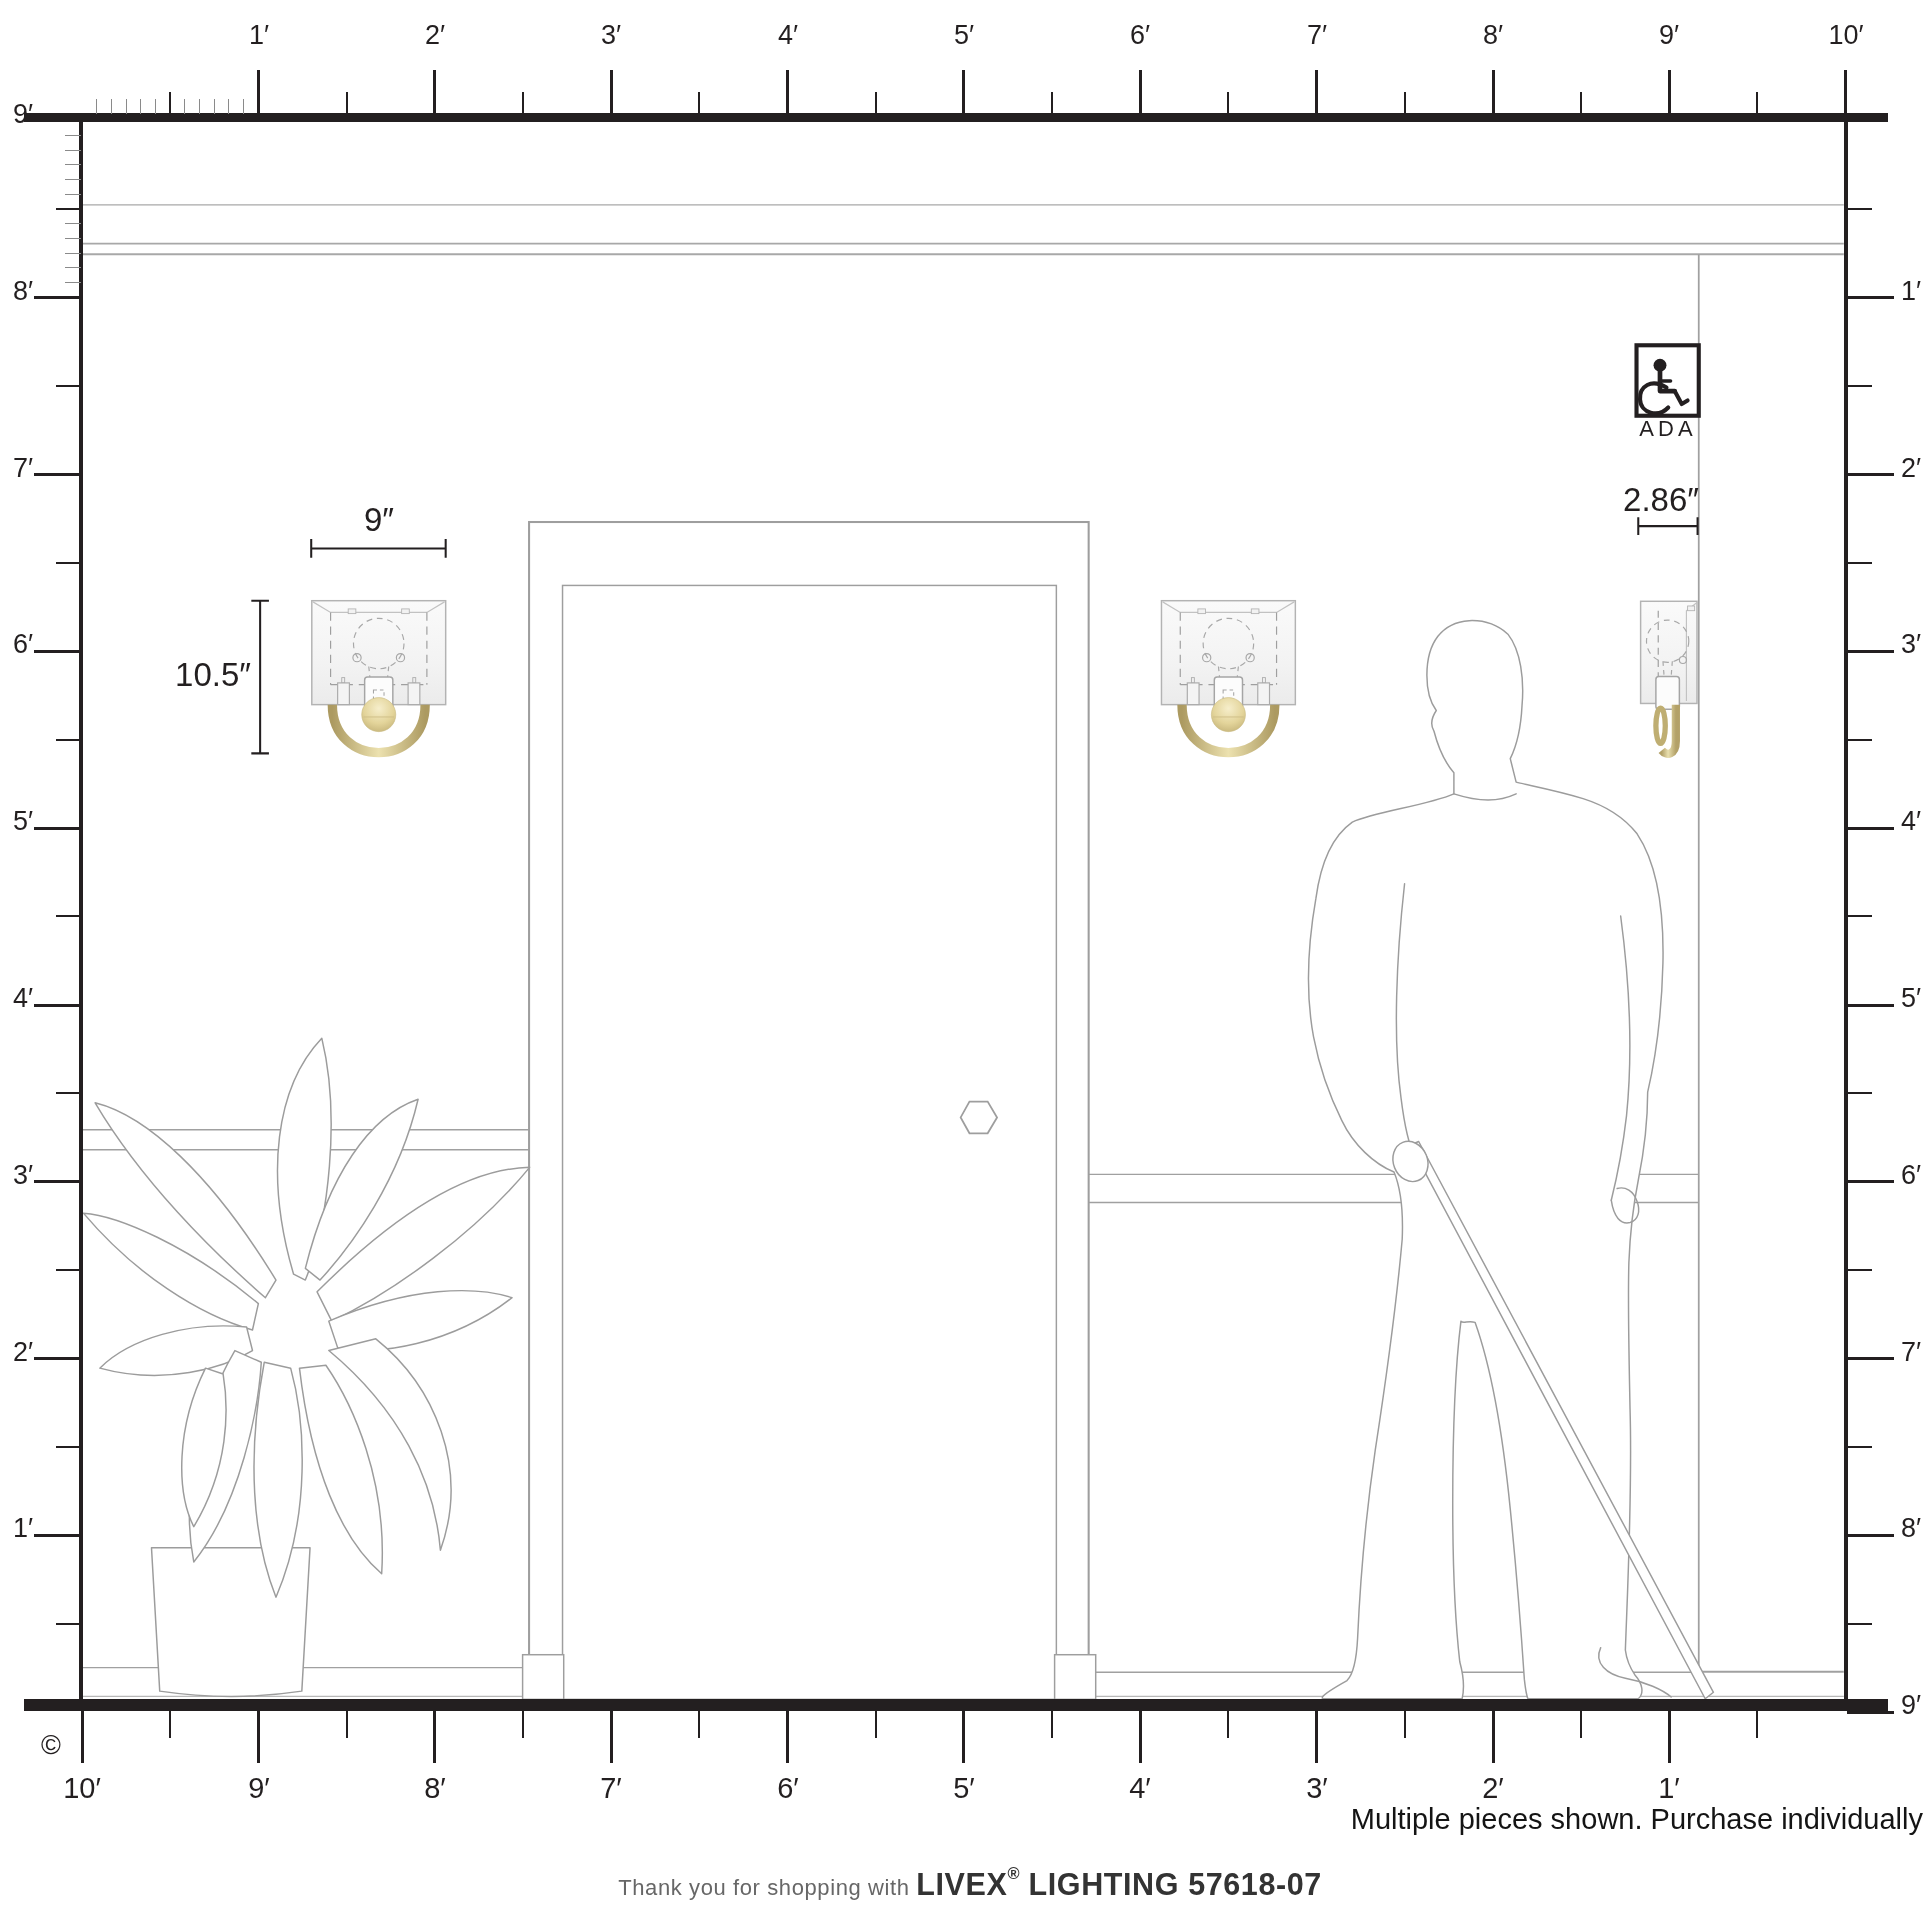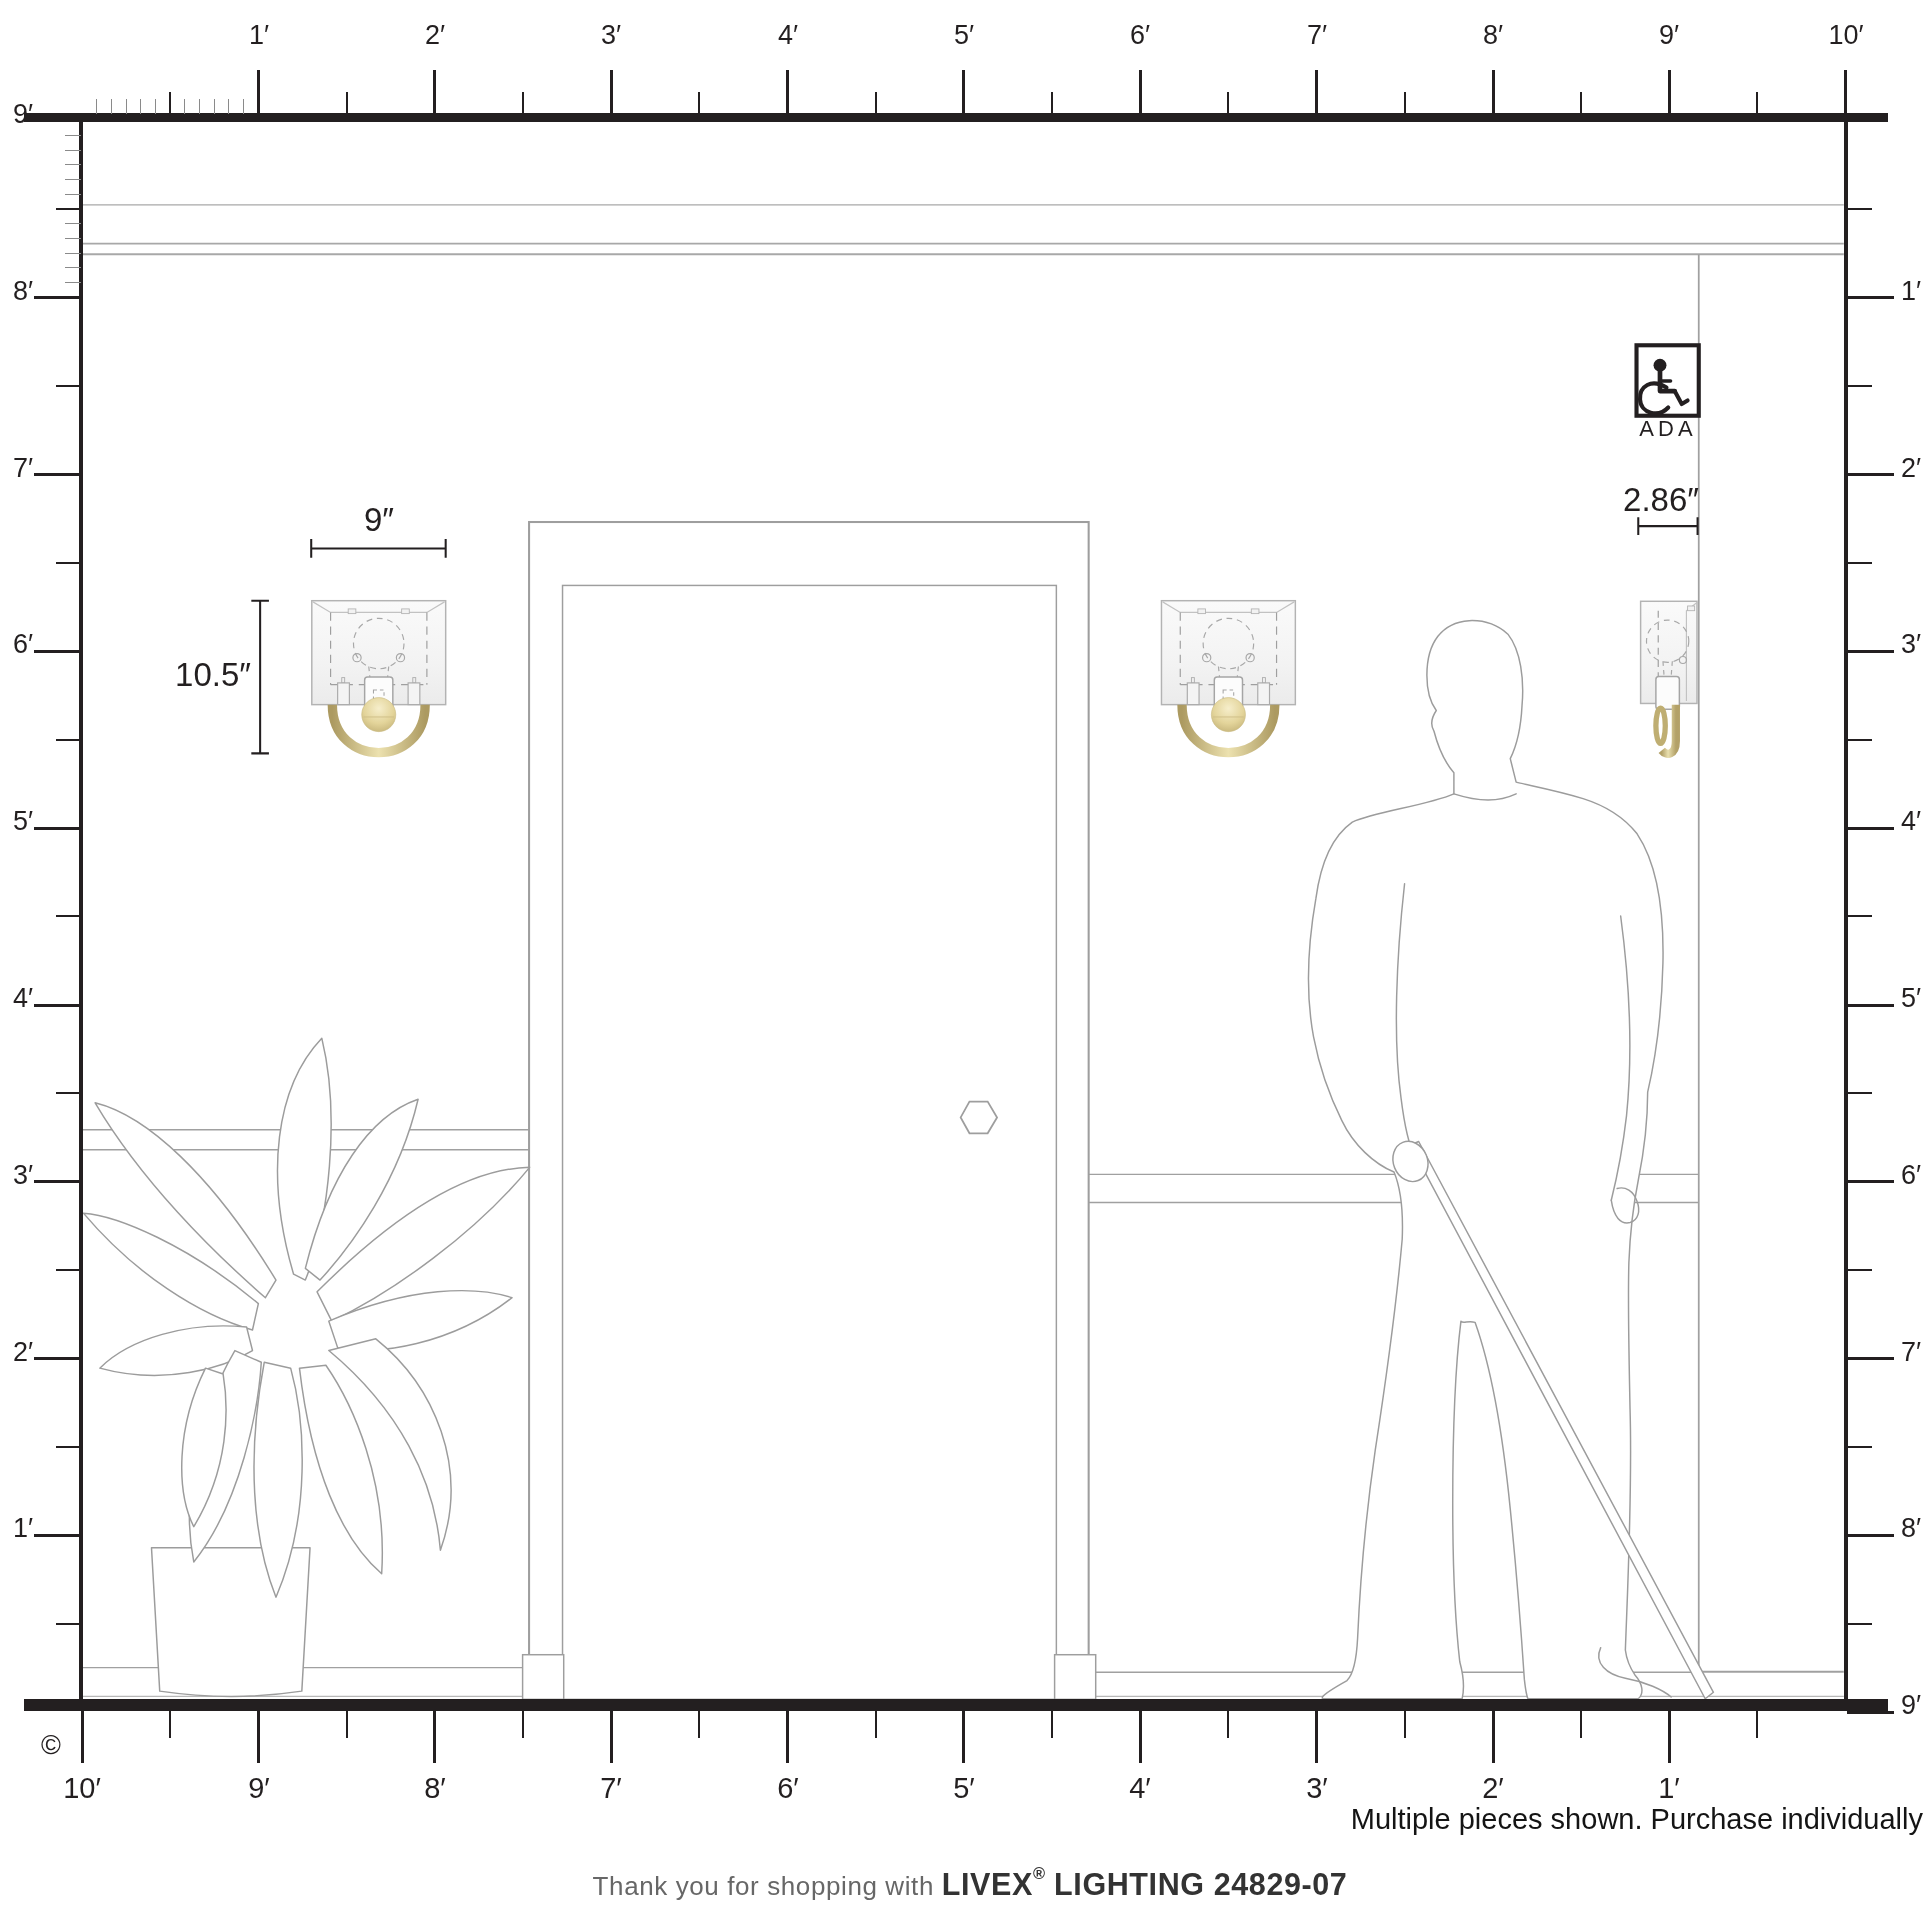--- a/index.html
+++ b/index.html
@@ -12,21 +12,21 @@
   .lbl{position:absolute;font-size:27px;color:#231f20;white-space:nowrap;}
   .lbl.center{transform:translate(-50%,-50%);}
   .lbl.rightal{transform:translate(-100%,-50%);}
   .lbl.leftal{transform:translate(0,-50%);}
   .lbl.bottom{font-size:29px;}
   .dim{position:absolute;font-size:33px;font-weight:400;color:#231f20;transform:translate(-50%,-50%);white-space:nowrap;}
   #ada-label{position:absolute;font-size:22px;letter-spacing:4.1px;color:#231f20;transform:translate(-50%,-50%);}
   #copyright{position:absolute;font-size:27px;color:#231f20;}
   #note{position:absolute;font-size:29px;color:#141414;transform:translate(-100%,-50%);white-space:nowrap;}
   #footer{position:absolute;transform:translate(-50%,-50%);white-space:nowrap;color:#666;}
-  #footer .thin{font-size:26px;font-weight:300;color:#676767;letter-spacing:0.6px;text-align:right;}
+  #footer .thin{font-size:22px;font-weight:300;color:#676767;letter-spacing:0.6px;text-align:right;}
   #footer .brand{font-size:30.5px;font-weight:bold;color:#333;letter-spacing:0.6px;}
   #footer .reg{font-size:16.4px;font-weight:bold;color:#333;vertical-align:16.4px;}
 </style>
 </head>
 <body>
 
 <div id="stage">
 
   <svg id="art" width="1926" height="1926" viewBox="0 0 3280 3280">
     <defs>
@@ -327,16 +327,16 @@
   <div class="dim" style="left:213px;top:675px;text-align:right;">10.5″</div>
   <div class="dim" style="left:1661px;top:500px;">2.86″</div>
 
   <div id="ada-label" style="left:1668px;top:429px;">ADA</div>
 
   <div id="copyright" style="left:41px;top:1730px;">©</div>
 
   <div id="note" style="left:1923px;top:1819px;">Multiple pieces shown. Purchase individually</div>
 
   <div id="footer" style="left:970px;top:1883px;">
-    <span class="thin">Thank you for shopping with </span><span class="brand">LIVEX</span><span class="reg">®</span><span class="brand"> LIGHTING 24829-07</span>
+    <span class="thin">Thank you for shopping with </span><span class="brand">LIVEX</span><span class="reg">®</span><span class="brand"> LIGHTING 57618-07</span>
   </div>
 </div>
 
 
 </body></html>

